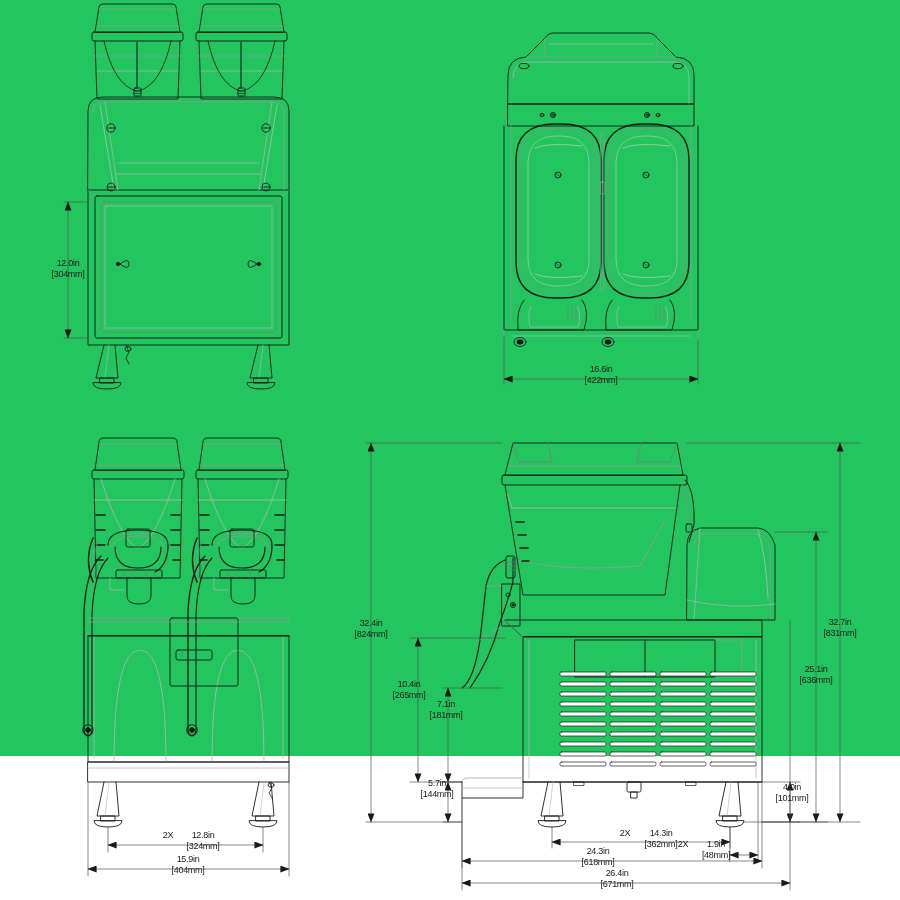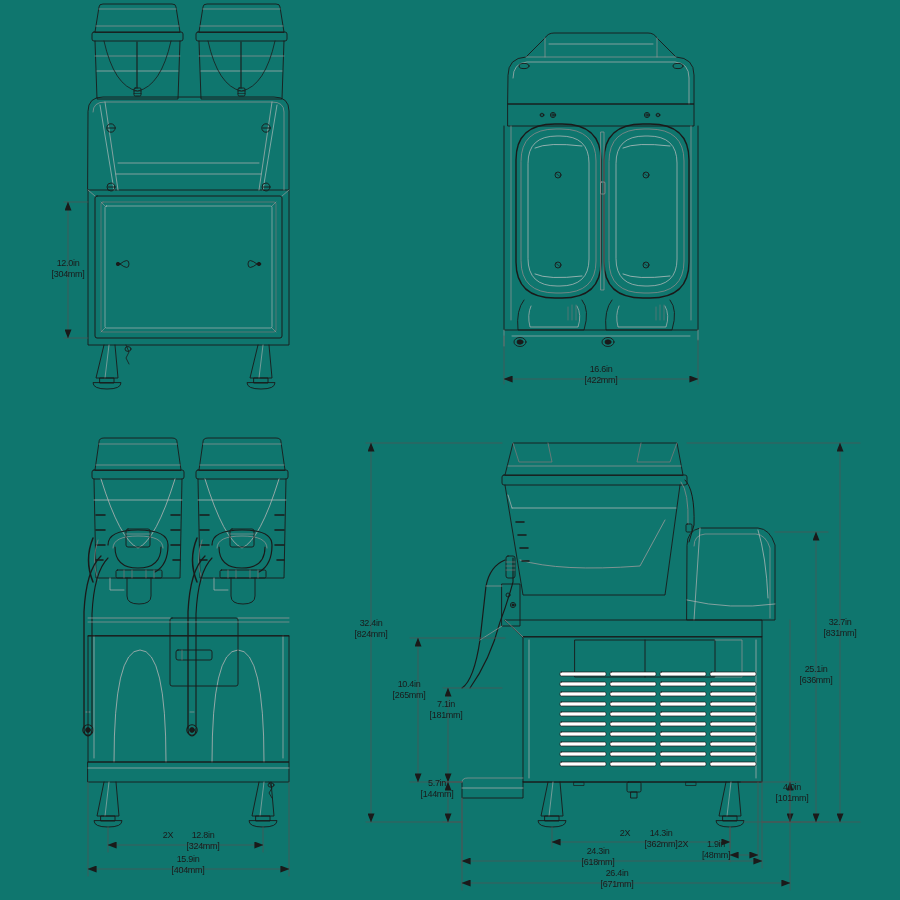--- a/index.html
+++ b/index.html
@@ -1,18 +1,18 @@
 <!DOCTYPE html>
 <html><head>
 <meta charset="utf-8">
 <style>
   html,body{margin:0;padding:0;background:#ffffff;}
   body{width:900px;height:900px;overflow:hidden;
        font-family:"Liberation Sans","DejaVu Sans",sans-serif;}
-  #sheet{position:relative;width:900px;height:900px;background:#0f766e;}
+  #sheet{position:relative;width:900px;height:756px;background:#22c55e;}
   #sheet svg{display:block;width:900px;height:900px;}
   .dimtxt{font-family:"Liberation Sans","DejaVu Sans",sans-serif;
           font-size:9px;fill:#1a1a1a;text-anchor:middle;letter-spacing:-0.3px;}
 </style>
 </head>
 <body>
 
 <div id="sheet">
 <svg viewBox="0 0 900 900" xmlns="http://www.w3.org/2000/svg">
   <defs>

